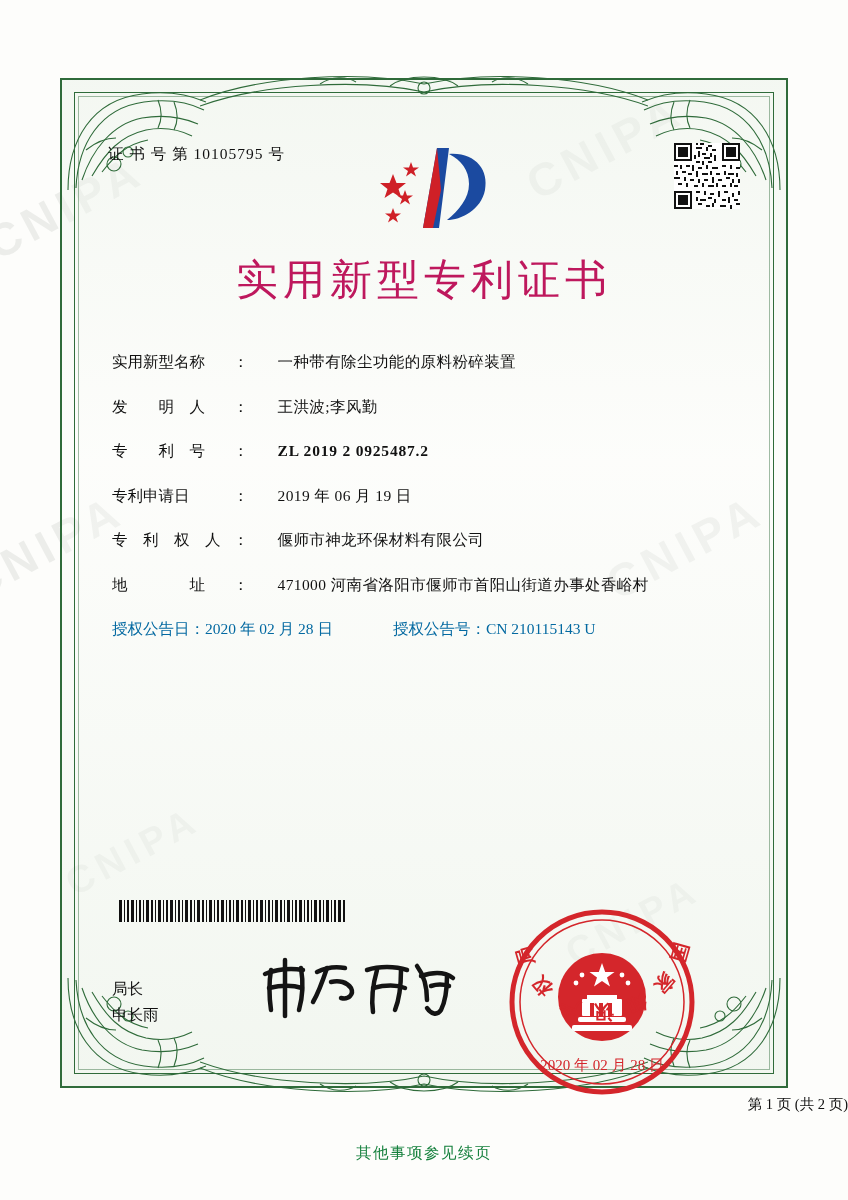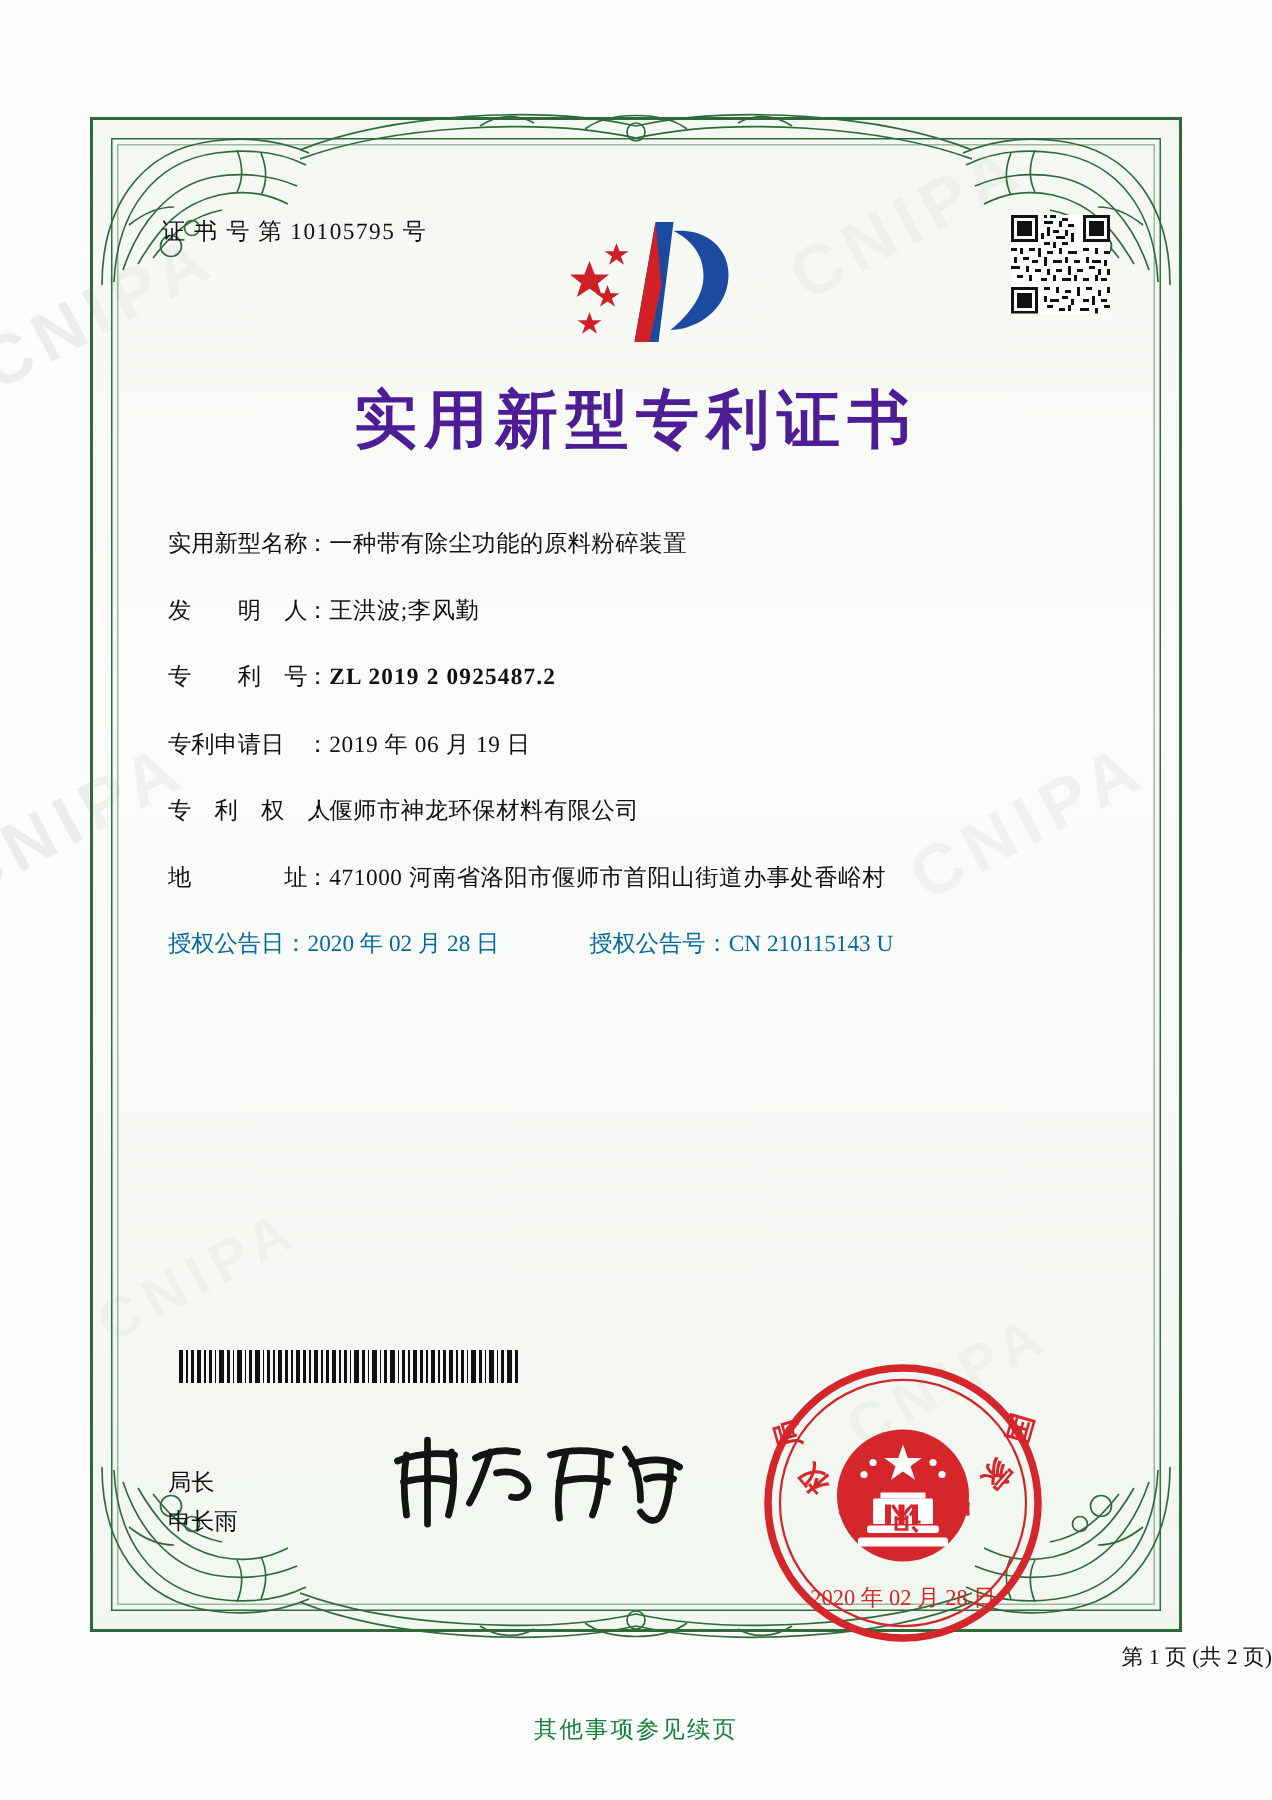--- a/index.html
+++ b/index.html
@@ -100,39 +100,40 @@
     height: 66px;
   }
 
   .title {
     position: absolute;
     left: 0;
     right: 0;
     top: 252px;
     text-align: center;
     font-size: 42px;
-    font-weight: 700;
+    font-weight: 400;
     letter-spacing: 5px;
-    color: #4c1d95;
+    color: #be185d;
     font-family: "Liberation Serif", "DejaVu Serif", serif;
   }
 
   
   .fields {
     position: absolute;
     left: 112px;
     top: 352px;
     width: 620px;
   }
   .frow {
     display: flex;
     align-items: baseline;
     font-size: 15.5px;
     margin-bottom: 23.5px;
     color: #111;
+    gap: 29px;
   }
   .flabel {
     width: 92px;
     flex: 0 0 92px;
     letter-spacing: 0px;
     white-space: nowrap;
   }
   .fsep { flex: 0 0 10px; }
   .fvalue { letter-spacing: 0.4px; }
   .fvalue.mono { font-family: "Liberation Serif", serif; letter-spacing: 0.8px; font-weight: bold; }

